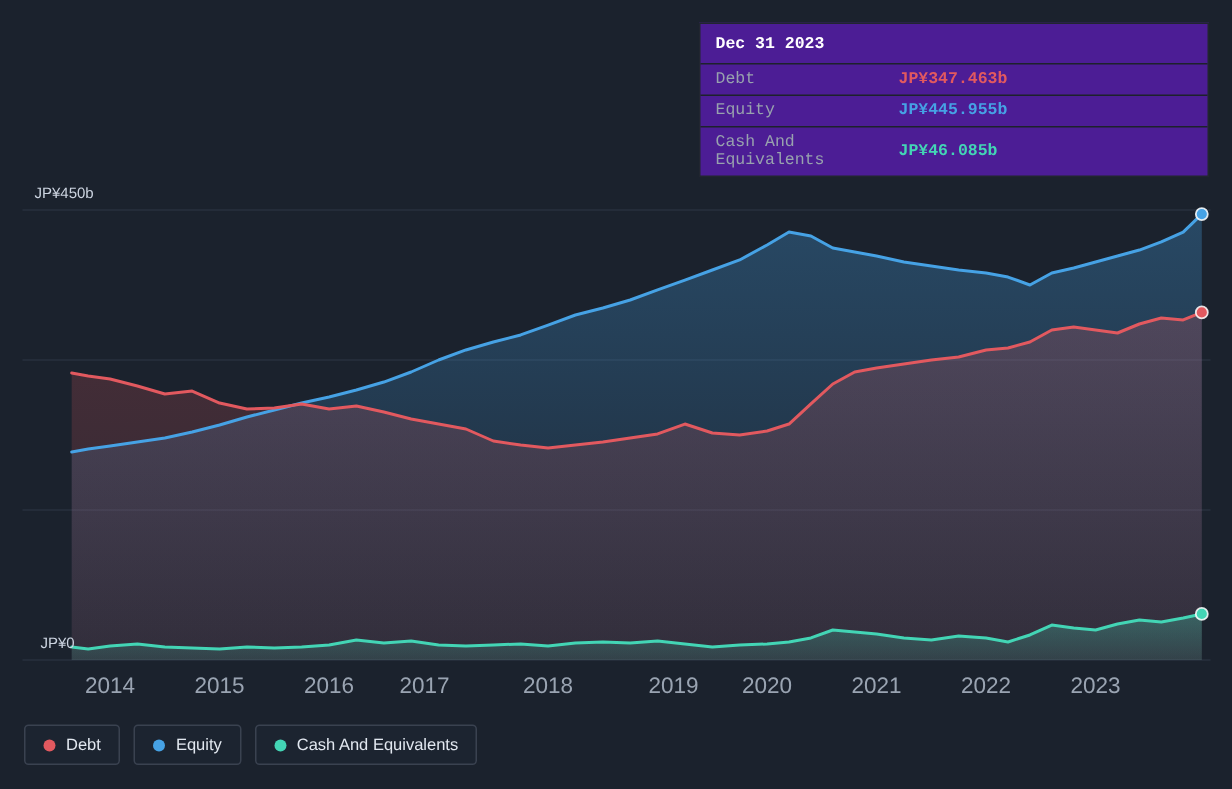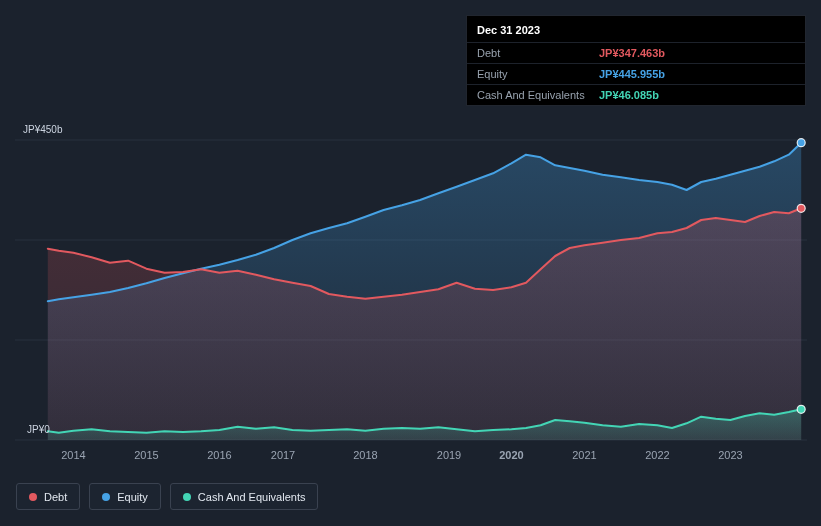--- a/index.html
+++ b/index.html
@@ -6,26 +6,27 @@
   body{
     width:821px;height:526px;position:relative;overflow:hidden;
     background:#1b222d;color:#dfe5ee;
     font-family:"Liberation Sans",sans-serif;
   }
   #plot-svg{position:absolute;left:0;top:0;z-index:1}
   .y-label{position:absolute;font-size:10px;color:#ccd4e0;z-index:2}
   #y-label-top{left:23px;top:124px}
   #y-label-bottom{left:27px;top:424px}
   #x-axis div{position:absolute;top:449px;transform:translateX(-50%);
-    font-size:11px;color:#9aa4b2;z-index:2}
+    font-size:15px;color:#9aa4b2;z-index:2}
   
   .tooltip{
     position:absolute;left:466px;top:15px;width:340px;z-index:6;
-    background:#000000;border:1px solid #21262f;font-size:11px;
+    background:#4c1d95;border:1px solid #21262f;font-size:11px;
     box-sizing:border-box;
+    font-family:Liberation Mono, monospace;
   }
   .tt-date{padding:8px 10px 6px 10px;font-weight:bold;color:#ffffff}
   .tt-row{display:flex;align-items:center;padding:4px 10px;border-top:1px solid #1d222b}
   .tt-row.grouped{border-top:none;padding-top:1px}
   .tt-label{width:122px;flex:none;color:#98a2ae}
   .tt-value{font-weight:bold}
   .tt-ratio-value{color:#ffffff;font-weight:bold}
   .tt-muted{color:#98a2ae;font-weight:normal}
   
   .legend{position:absolute;left:16px;top:483px;display:flex;gap:9px;z-index:5}
@@ -72,21 +73,21 @@
 <div class="y-label" id="y-label-top">JP¥450b</div>
 <div class="y-label" id="y-label-bottom">JP¥0</div>
 
 <div id="x-axis">
     <div style="left: 73.4px;">2014</div>
     <div style="left: 146.4px; text-align: center;">2015</div>
     <div style="left: 219.4px;">2016</div>
     <div style="left: 283px;">2017</div>
     <div style="left: 365.4px;">2018</div>
     <div style="left: 449px;">2019</div>
-    <div style="left: 511.4px; font-weight: bold;">2020</div>
+    <div style="left: 511.4px;">2020</div>
     <div style="left: 584.4px;">2021</div>
     <div style="left: 657.4px;">2022</div>
     <div style="left: 730.4px;">2023</div>
   </div>
 
 <div class="tooltip">
   <div class="tt-date">Dec 31 2023</div>
   <div class="tt-row">
     <span class="tt-label">Debt</span>
     <span class="tt-value" style="color: rgb(226, 89, 95);">JP¥347.463b</span>

